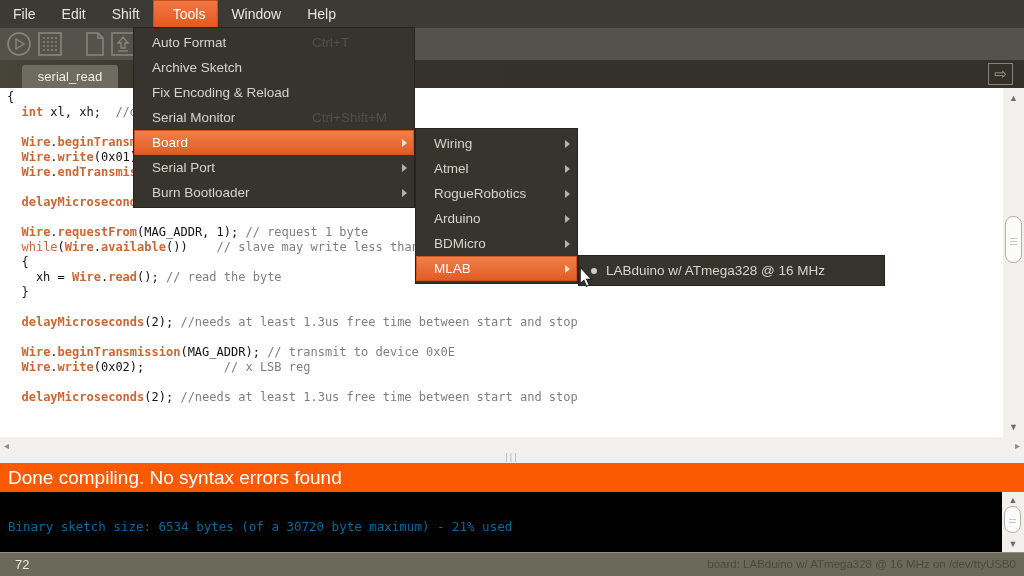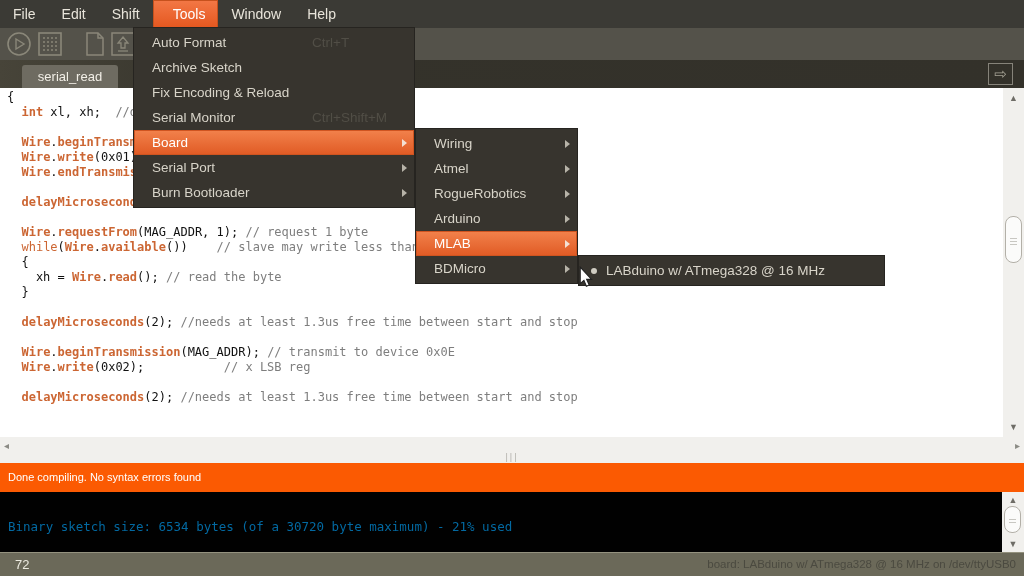--- a/index.html
+++ b/index.html
@@ -52,21 +52,21 @@
   #cthumb  { top:14px; height:27px; }
 
   
   #hstrip { left:0; top:437px; width:1024px; height:26px; background:#f1f0ed; }
   .h-arrow { position:absolute; top:3px; color:#8b8b85; font-size:10px; }
   #splitter-grip { position:absolute; left:50%; top:15px; transform:translateX(-50%);
                    color:#b2b0aa; font-size:9px; letter-spacing:2px; }
 
   
   #compilebar { left:0; top:463px; width:1024px; height:29px; background:#fb5a02;
-                color:#ffffff; font-size:11px; line-height:29px; padding-left:8px; }
+                color:#ffffff; font-size:19px; line-height:29px; padding-left:8px; }
 
   
   #console { left:0; top:492px; width:1024px; height:60px; background:#010101; }
   #console-text { position:absolute; left:8px; top:27px; color:#0369a1;
                   font-family:"DejaVu Sans Mono", monospace; font-size:12.5px; white-space:pre; }
 
   
   #footer { left:0; top:552px; width:1024px; height:24px; background:#6b6959;
             border-top:1px solid #94927f; }
   #line-no { position:absolute; left:15px; top:0; height:31px; line-height:23px;
@@ -264,26 +264,26 @@
     <span class="sub-arrow"></span>
   </div>
   <div class="menu-row">
     <span>RogueRobotics</span>
     <span class="sub-arrow"></span>
   </div>
   <div class="menu-row">
     <span>Arduino</span>
     <span class="sub-arrow"></span>
   </div>
+  <div class="menu-row">
+    <span>BDMicro</span>
+    <span class="sub-arrow"></span>
+  </div>
   <div class="menu-row hl">
     <span>MLAB</span>
-    <span class="sub-arrow"></span>
-  </div>
-  <div class="menu-row">
-    <span>BDMicro</span>
     <span class="sub-arrow"></span>
   </div>
 </div>
 
 <div id="mlab-menu" class="menu">
   <div class="menu-row" style="padding-left:18px">
     <span class="radio-dot"></span>
     <span>LABduino w/ ATmega328 @ 16 MHz</span>
   </div>
 </div>

